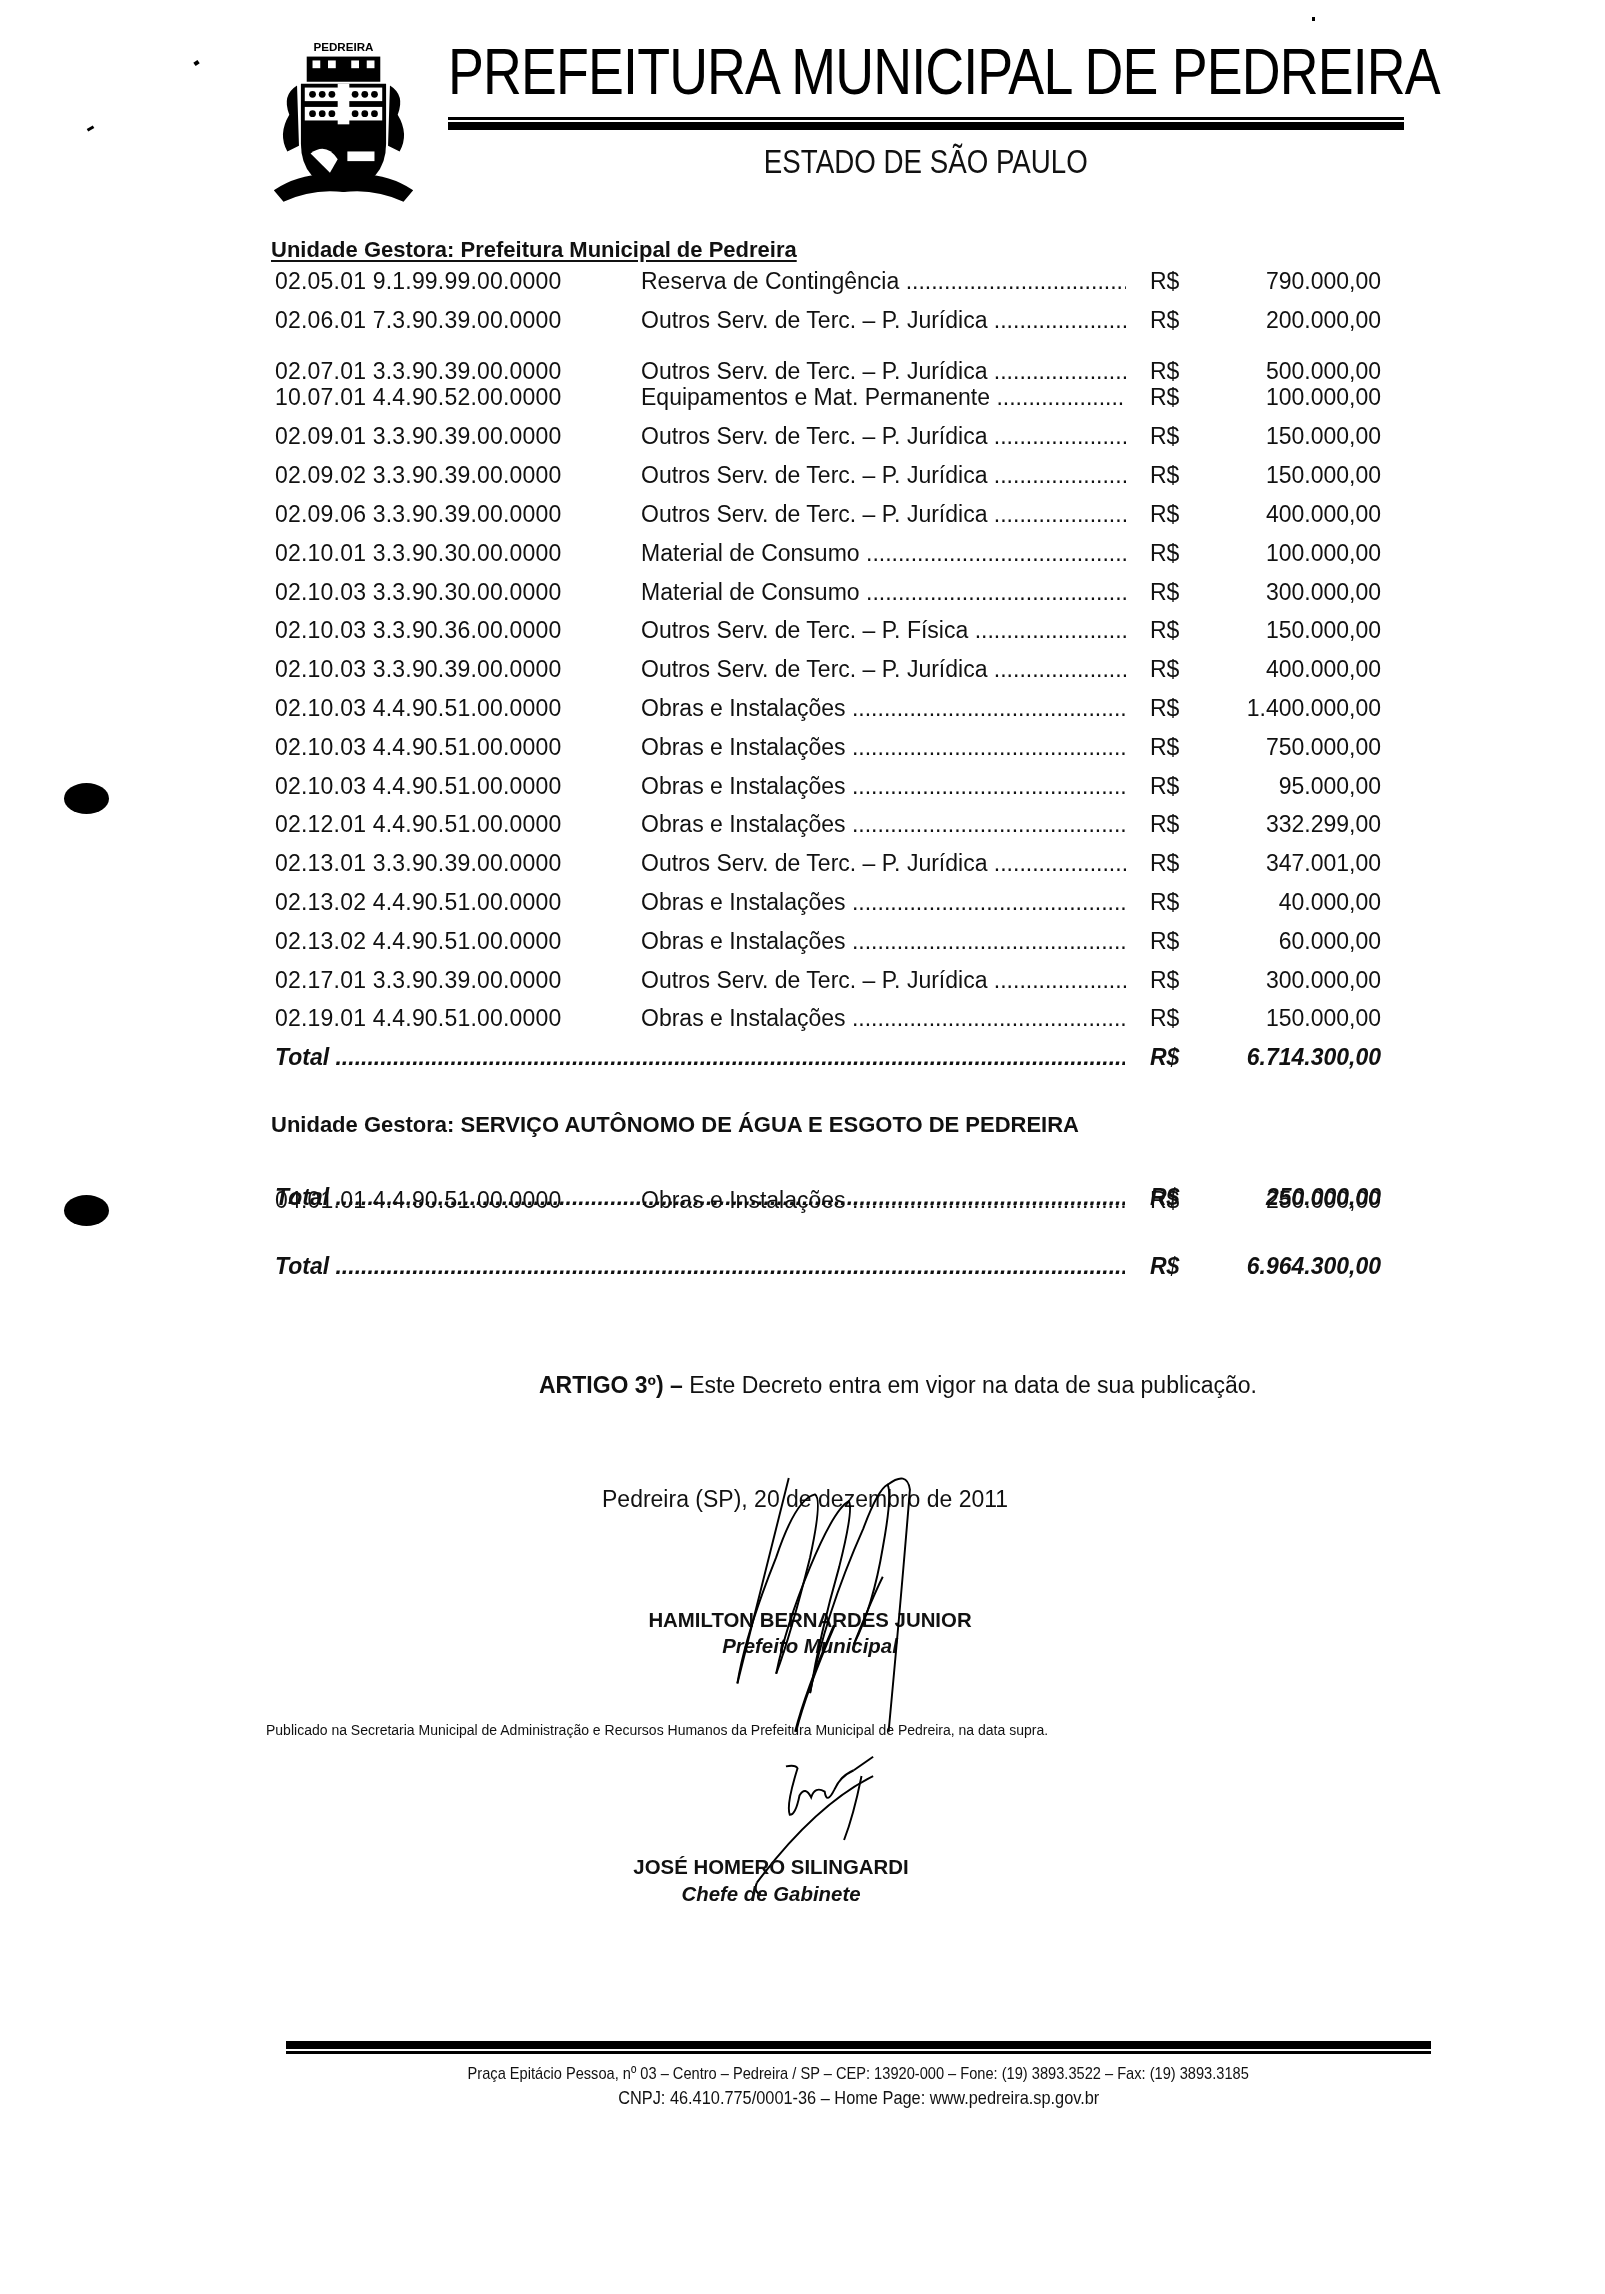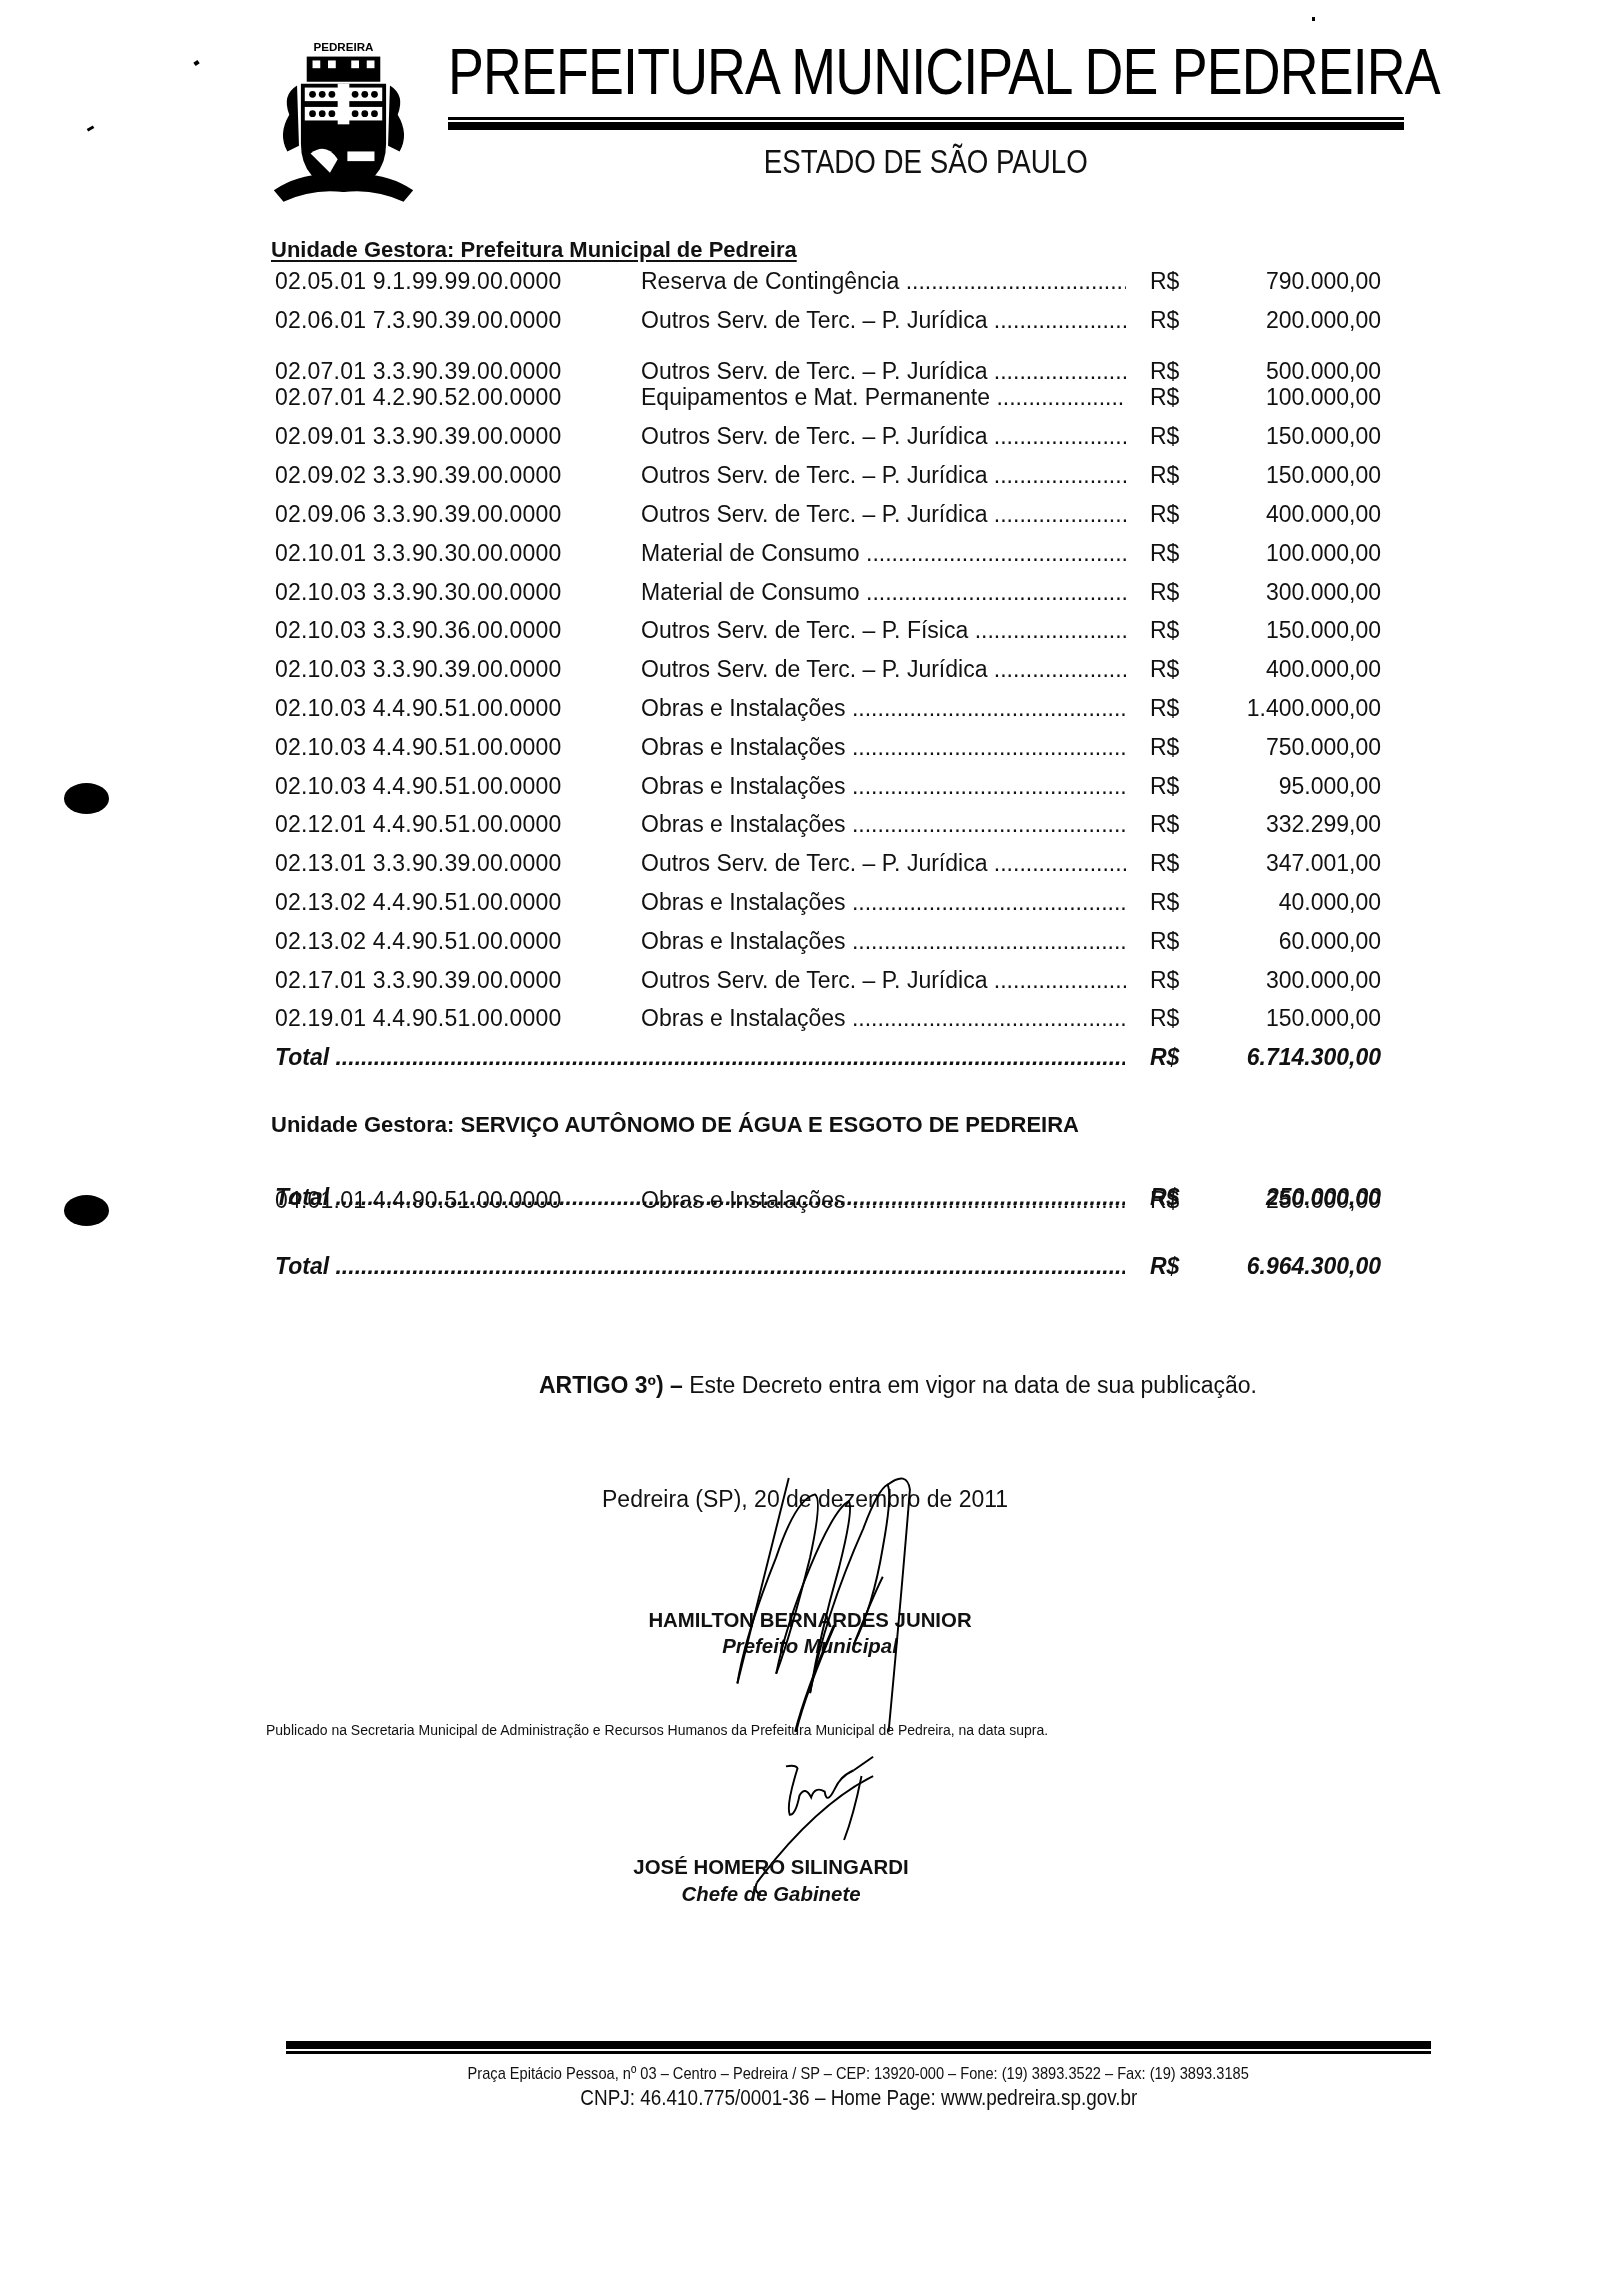--- a/index.html
+++ b/index.html
@@ -30,21 +30,21 @@
   .artigo b { font-weight: bold; }
   .date { left: 602px; top: 1485px; font-size: 23px; line-height: 29px; white-space: nowrap; }
   .sign-name { left: 582px; width: 456px; text-align: center; font-weight: bold; font-size: 20.4px; line-height: 25px; white-space: nowrap; }
   .sign-role { left: 582px; width: 456px; text-align: center; font-weight: bold; font-style: italic; font-size: 20.4px; line-height: 25px; white-space: nowrap; }
   .pub { left: 266px; width: 1112px; top: 1718px; font-size: 14px; line-height: 24px; text-align: justify; text-align-last: left; }
   .sig { pointer-events: none; }
 
   .foot-thick { left: 286px; top: 2041px; width: 1145px; height: 7.8px; background: #000; }
   .foot-thin { left: 286px; top: 2051px; width: 1145px; height: 2.9px; background: #000; }
   .foot1 { left: 286px; width: 1145px; top: 2061px; text-align: center; font-size: 17px; line-height: 25px; white-space: nowrap; }
-  .foot2 { left: 286px; width: 1145px; top: 2085px; text-align: center; font-size: 22px; line-height: 25px; white-space: nowrap; }
+  .foot2 { left: 286px; width: 1145px; top: 2085px; text-align: center; font-size: 19px; line-height: 25px; white-space: nowrap; }
   .foot1 span, .foot2 span { display: inline-block; transform: scaleX(0.86); }
 </style>
 </head>
 <body>
 
 <svg class="abs crest" viewBox="0 0 156 170">
   <text x="78" y="14" text-anchor="middle" font-family="Liberation Sans, sans-serif" font-size="12" font-weight="bold" fill="#000">PEDREIRA</text>
   <rect x="40" y="20" width="76" height="26" fill="#000"></rect>
   <rect x="46" y="24" width="8" height="8" fill="#fff"></rect>
     <rect x="62" y="24" width="8" height="8" fill="#fff"></rect>
@@ -98,21 +98,21 @@
       <span class="cur">R$</span>
       <span class="val">200.000,00</span>
     </div>
     <div class="abs row" style="top: 352px;">
       <span class="code">02.07.01 3.3.90.39.00.0000</span>
       <span class="desc">Outros Serv. de Terc. – P. Jurídica</span>
       <span class="cur">R$</span>
       <span class="val">500.000,00</span>
     </div>
     <div class="abs row" style="top: 378px;">
-      <span class="code">02.07.01 4.2.90.52.00.0000</span>
+      <span class="code">10.07.01 4.4.90.52.00.0000</span>
       <span class="desc">Equipamentos e Mat. Permanente</span>
       <span class="cur">R$</span>
       <span class="val">100.000,00</span>
     </div>
     <div class="abs row" style="top: 417px;">
       <span class="code">02.09.01 3.3.90.39.00.0000</span>
       <span class="desc">Outros Serv. de Terc. – P. Jurídica</span>
       <span class="cur">R$</span>
       <span class="val">150.000,00</span>
     </div>

